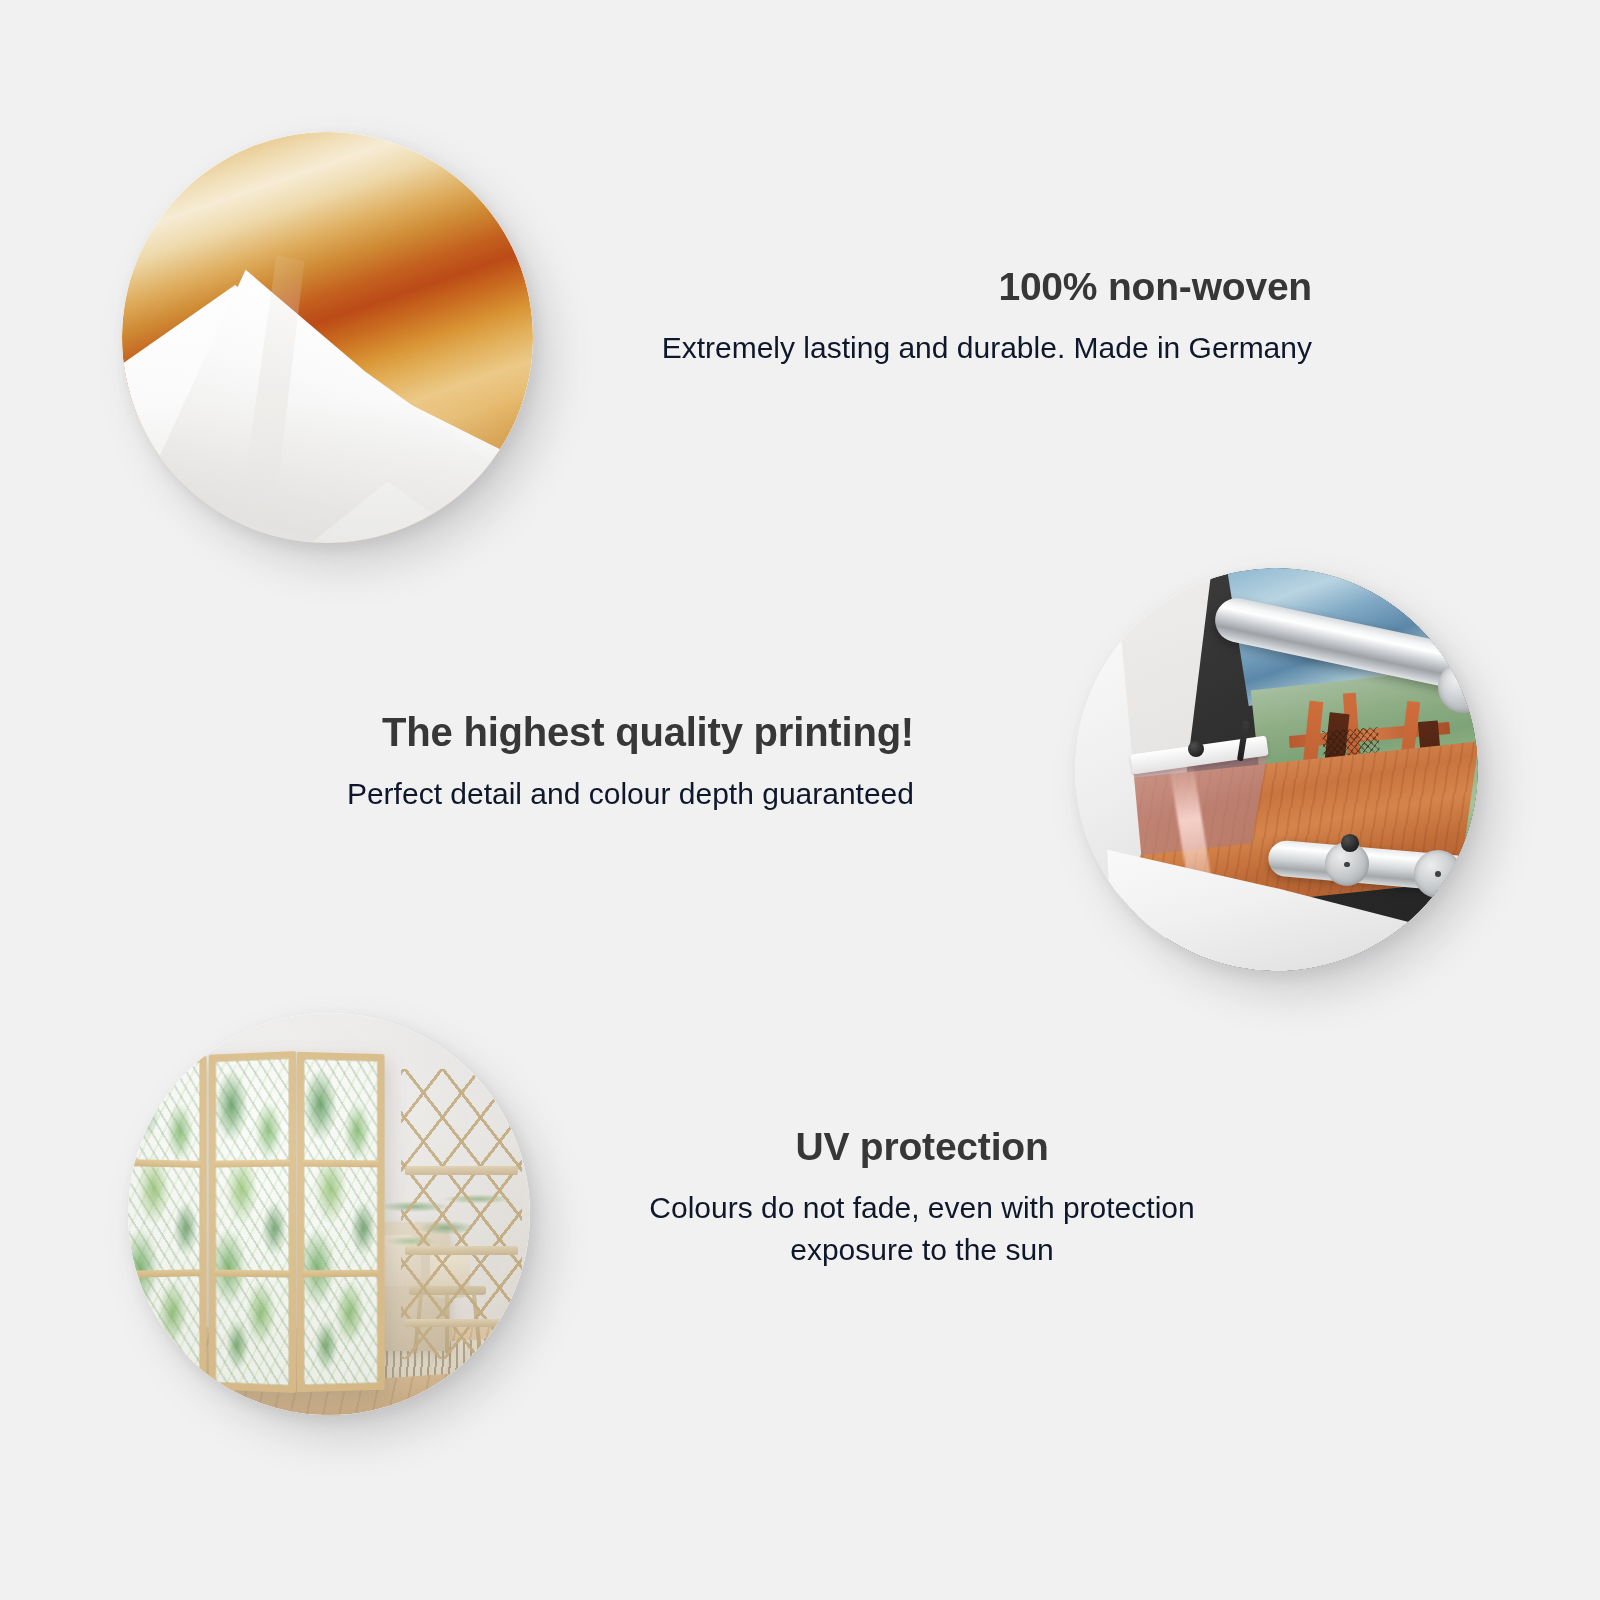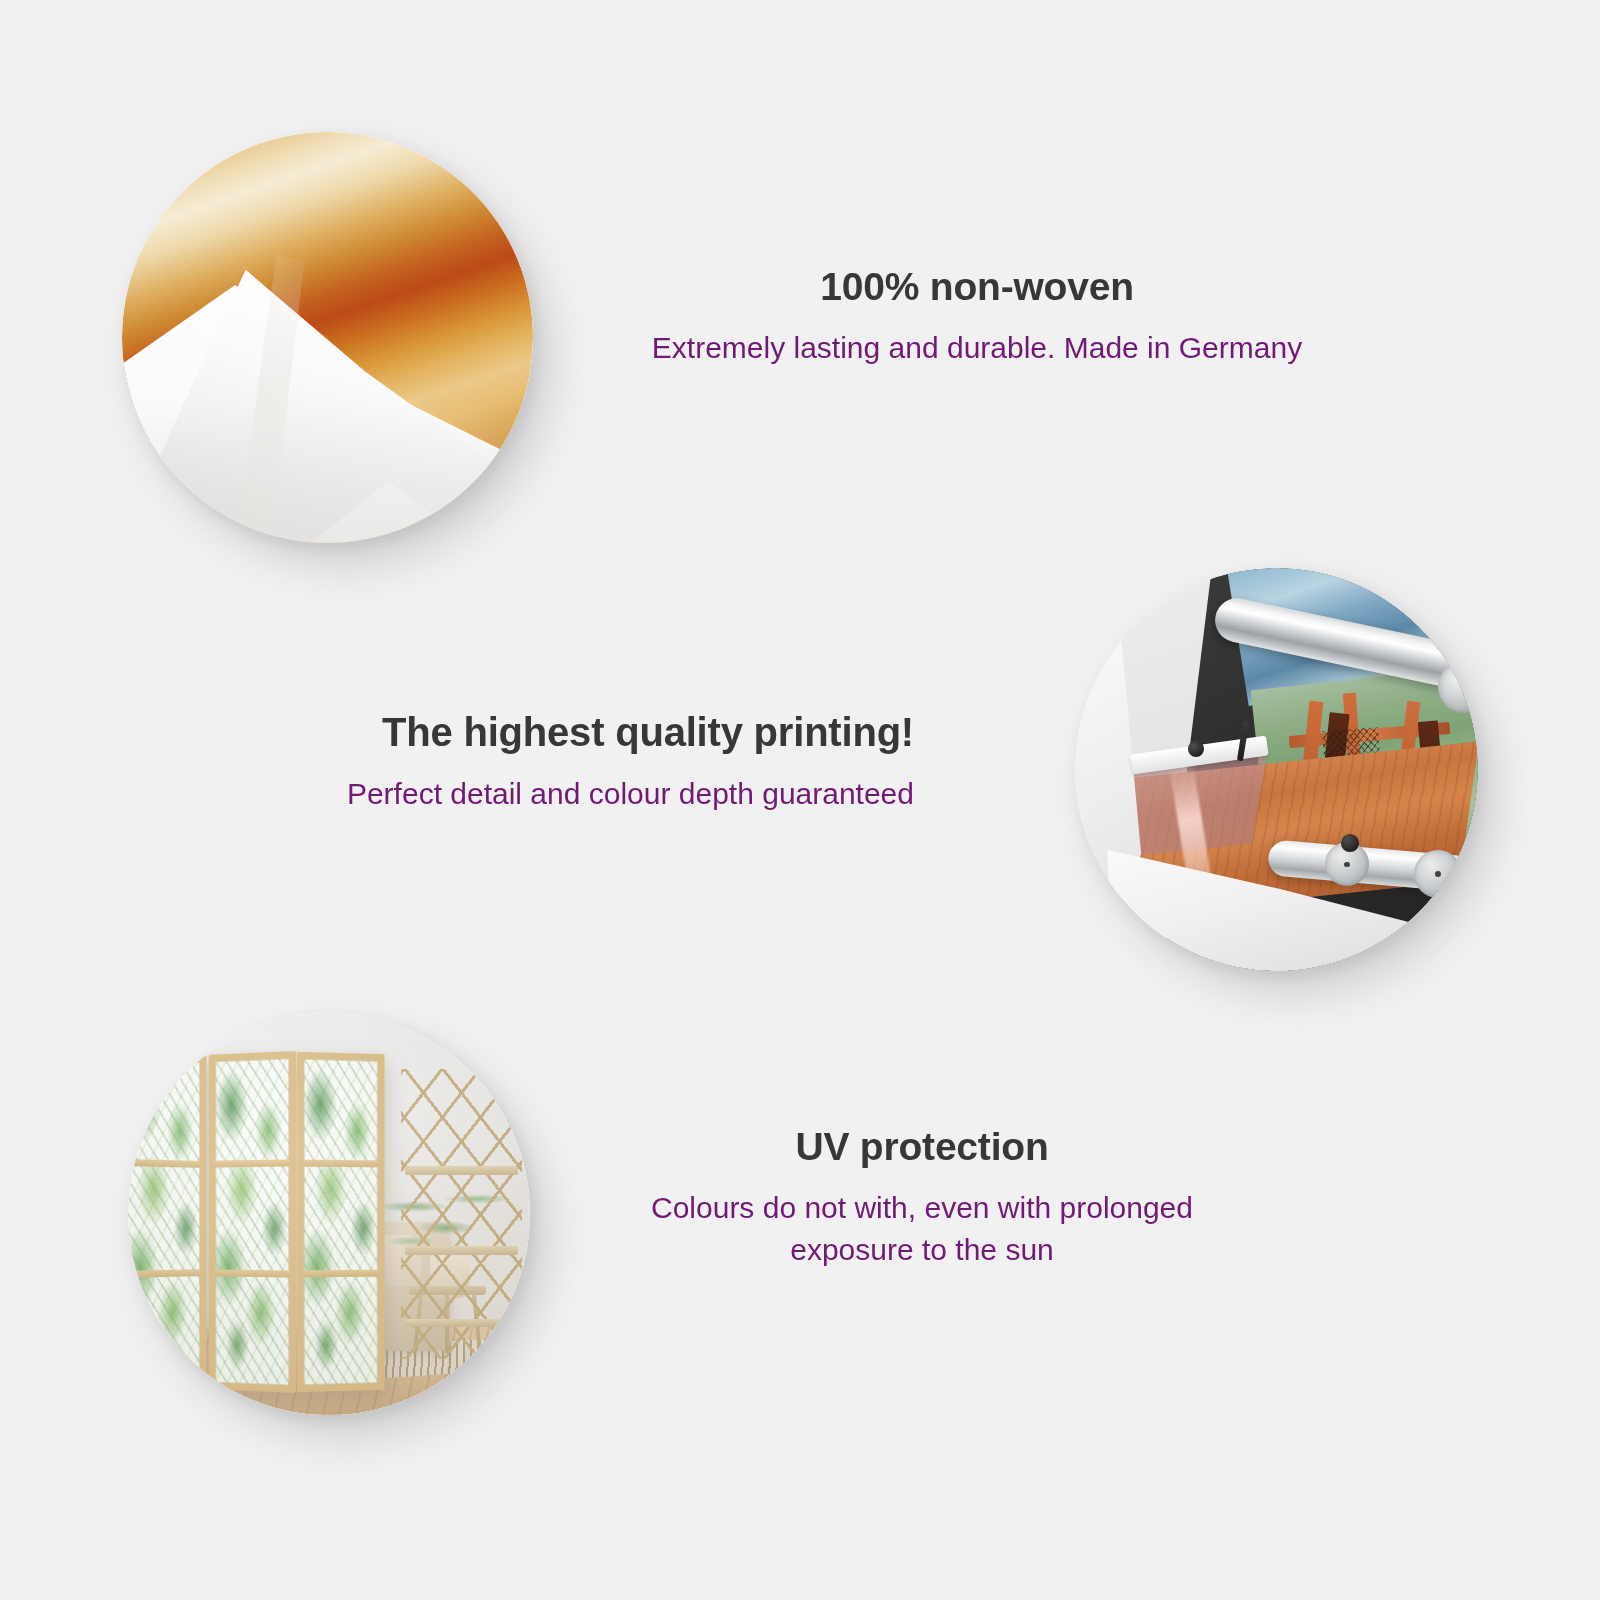--- a/index.html
+++ b/index.html
@@ -412,25 +412,25 @@
     font-size: 39px;
     font-weight: 700;
     color: #373737;
     letter-spacing: -0.2px;
     line-height: 1.12;
     margin-bottom: 18px;
   }
   .feature-text p {
     font-size: 30px;
     font-weight: 400;
-    color: #701a75;
+    color: #0f172a;
     line-height: 1.42;
   }
 
-  #text-nonwoven { left: 642px; top: 265px; width: 670px; text-align: center; }
+  #text-nonwoven { left: 642px; top: 265px; width: 670px; text-align: right; }
   #text-printing { left: 306px; top: 674px; width: 608px; text-align: right; margin-top: 36px; }
   #text-printing h2 { font-size: 40px; }
   #text-uv       { left: 642px; top: 1125px; width: 560px; text-align: center; }
 </style>
 </head>
 <body>
 
 <div class="stage">
 
   <div class="media-circle" id="circle-nonwoven">
@@ -514,16 +514,16 @@
         <div class="panel p2"></div>
         <div class="panel p3"></div>
       </div>
 
       <div class="room-shade"></div>
     </div>
   </div>
 
   <div class="feature-text" id="text-uv">
     <h2>UV protection</h2>
-    <p>Colours do not with, even with prolonged exposure to the sun</p>
+    <p>Colours do not fade, even with protection exposure to the sun</p>
   </div>
 
 </div>
 
 </body></html>

